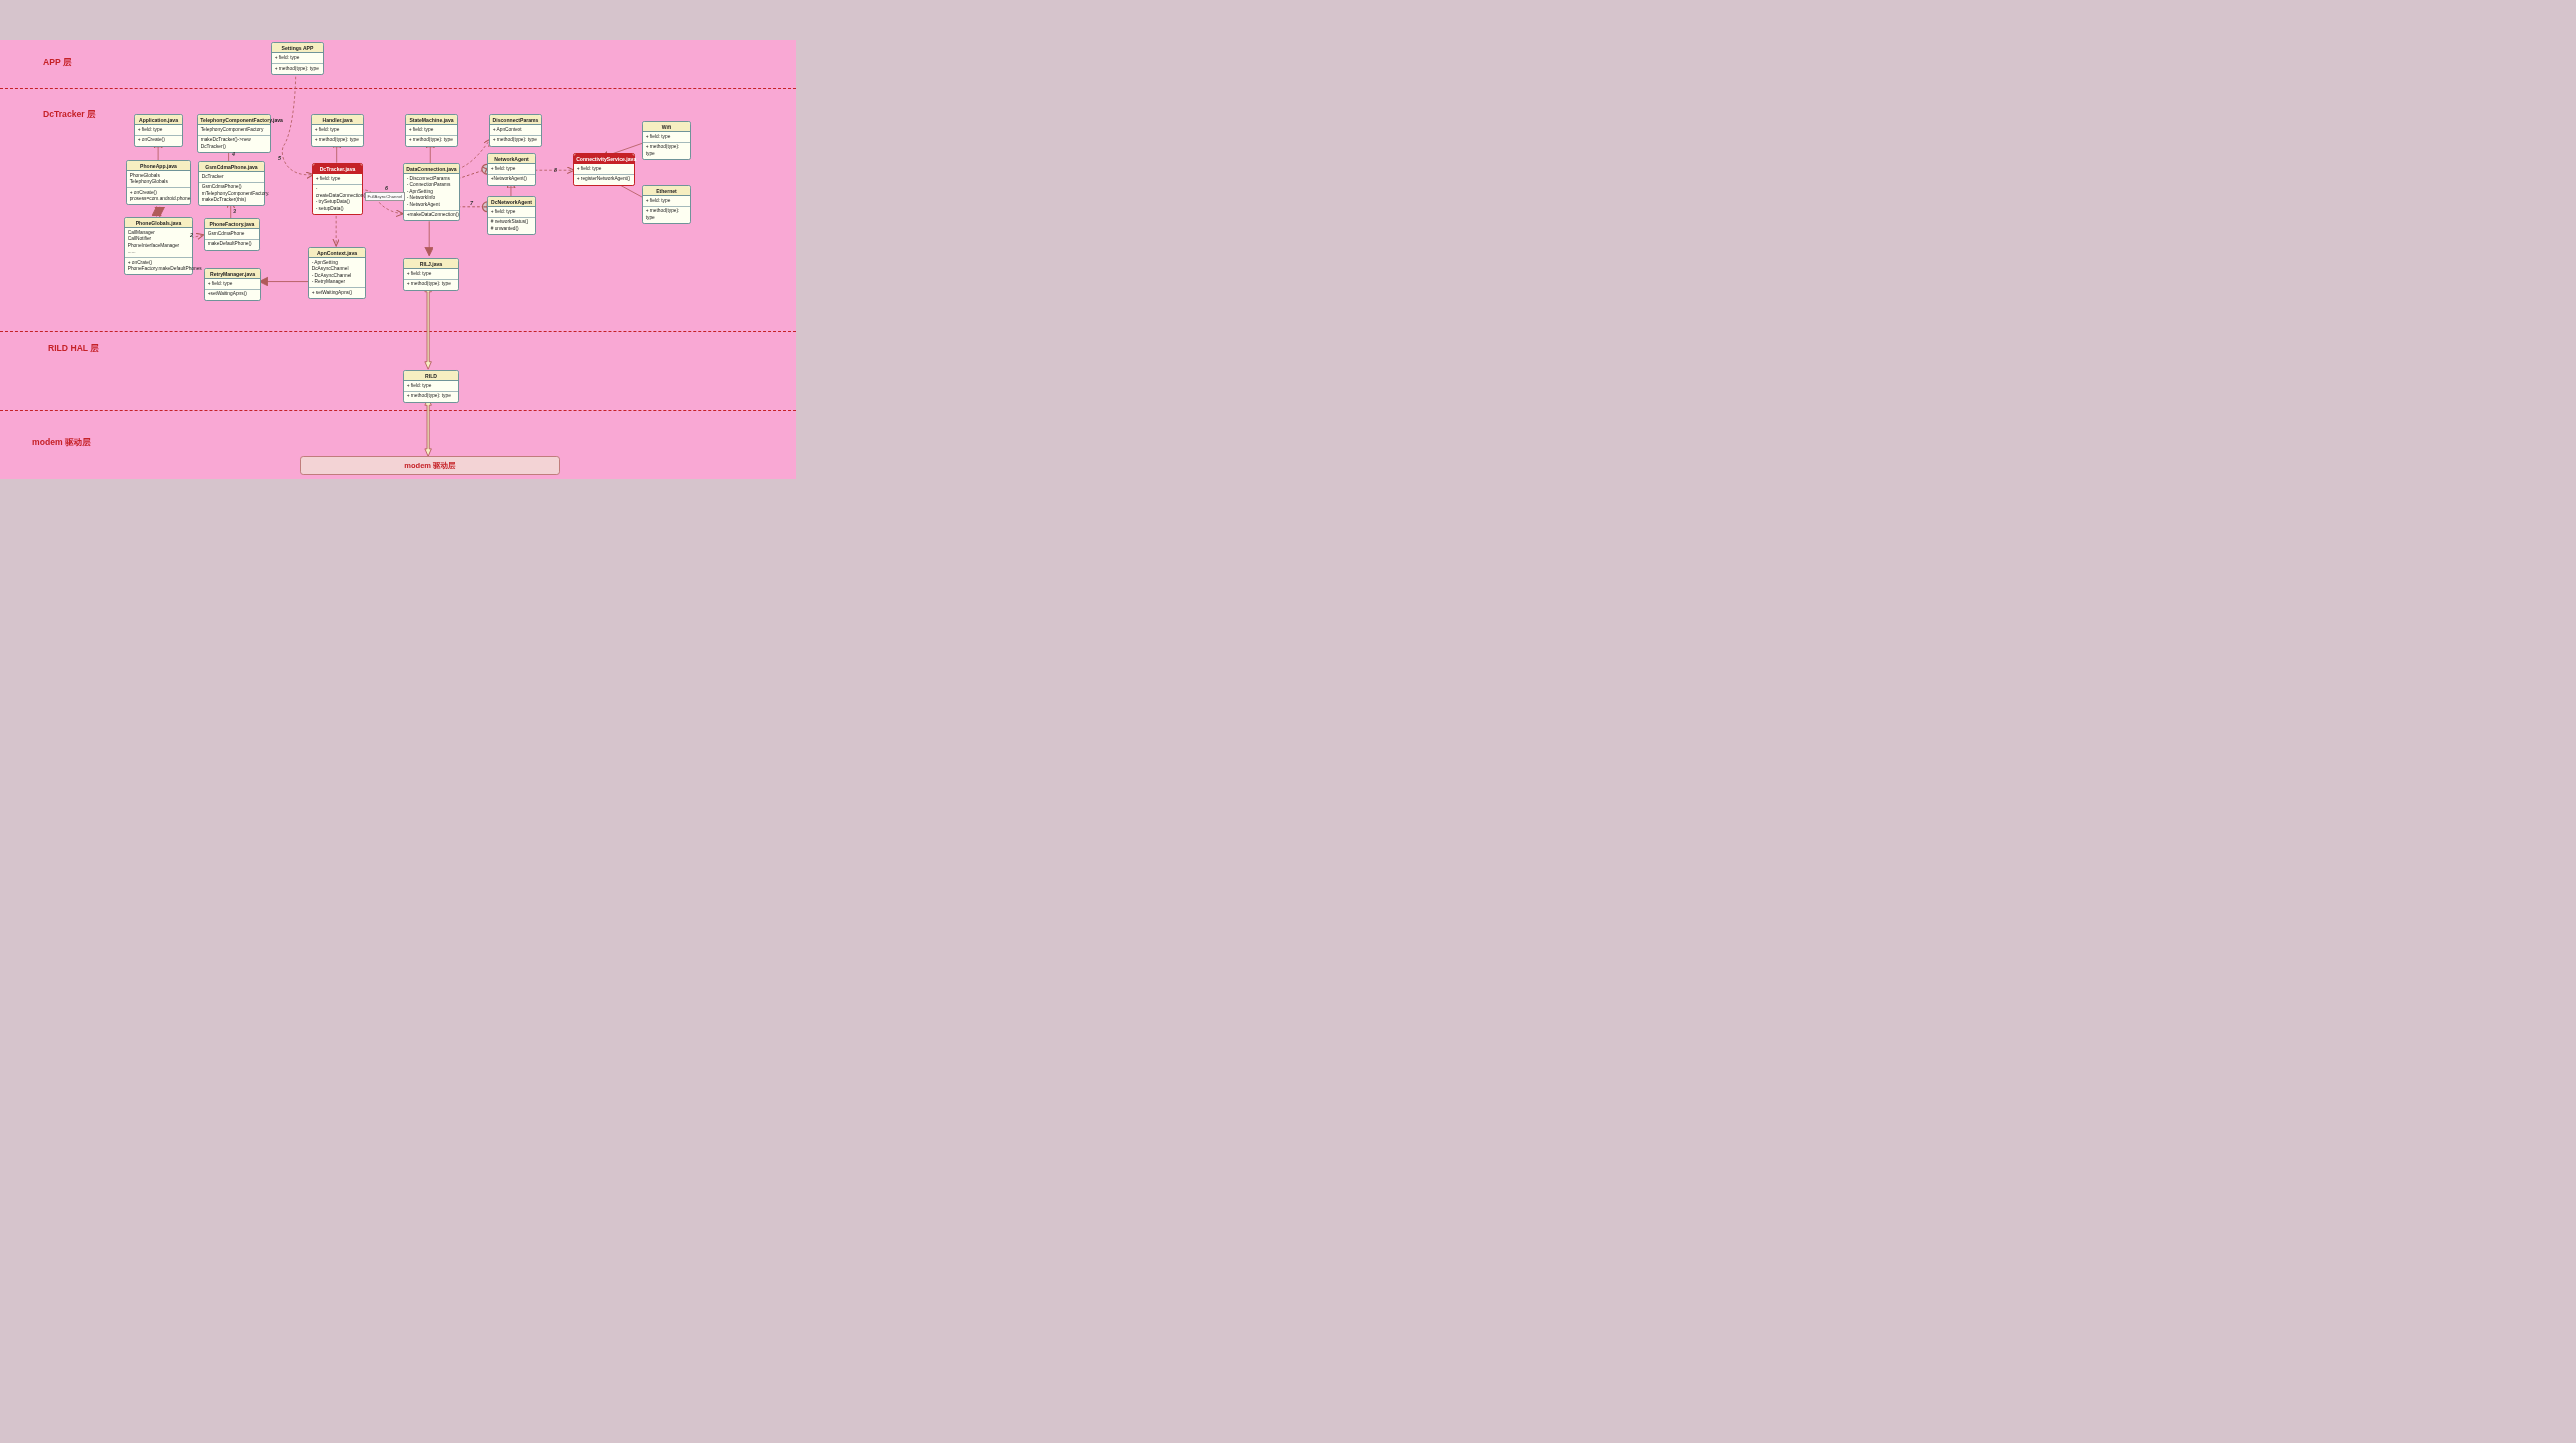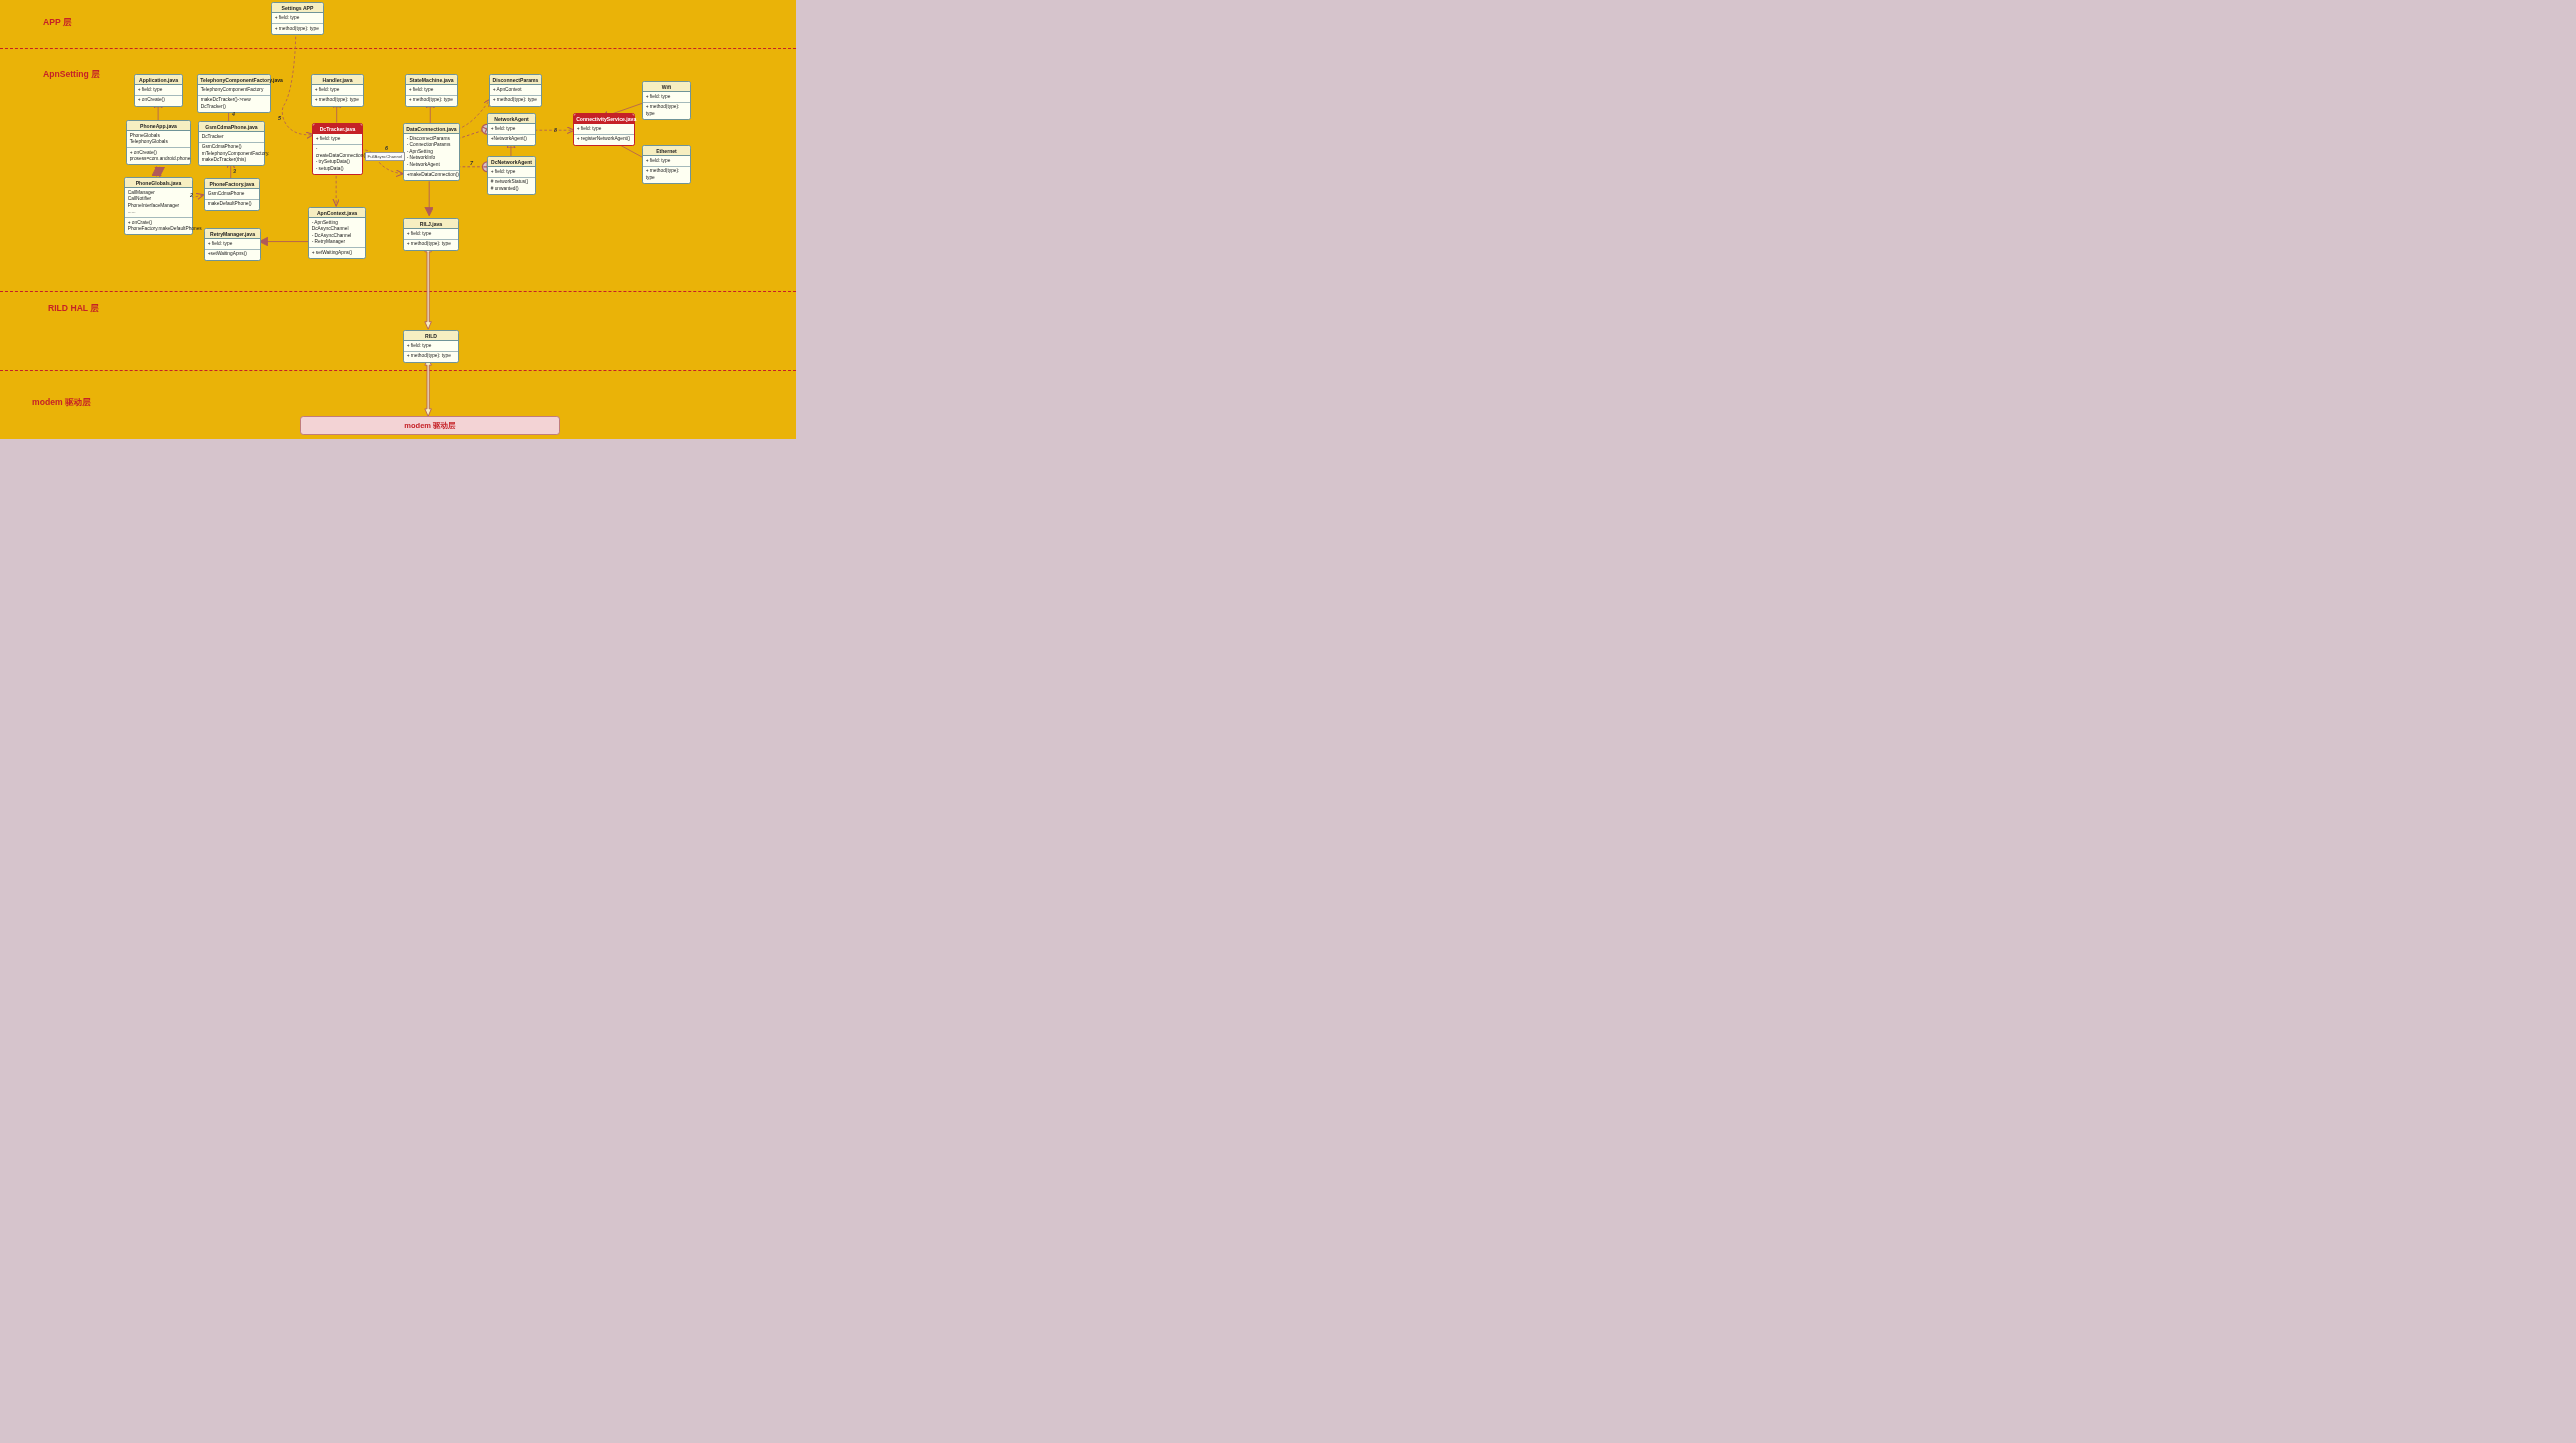--- a/index.html
+++ b/index.html
@@ -1,36 +1,36 @@
 <!DOCTYPE html>
 <html style="font-size:8.6px"><head>
 <meta charset="utf-8">
 <style>
   html,body{margin:0;padding:0;background:#d6c4cc;font-family:Arial,Helvetica,sans-serif;}
-  .stage{position:relative;width:796px;height:439px;background:#eab308;overflow:hidden;}
+  .stage{position:relative;width:796px;height:439px;background:#f9a8d4;overflow:hidden;margin-top:40px;}
   .layer-label{position:absolute;font-weight:bold;color:#c52127;font-size:8.6px;}
   .hr-dash{position:absolute;left:0;width:100%;height:0;border-top:1.1px dashed #c52127;}
   .box{position:absolute;border:0.5px solid #6f9499;border-radius:2.2px;background:#fefff2;font-size:4.8px;color:#222;}
   .box .title{background:#f6eec1;border-bottom:0.5px solid #6f9499;border-radius:2.2px 2.2px 0 0;padding:1.6px 2.2px;text-align:center;font-weight:bold;font-size:5.1px;}
   .box .sect{border-bottom:0.5px solid #a4b9bb;padding:1.6px 2.7px;line-height:1.35;}
   .box .sect:last-child{border-bottom:none;}
   .box.red{border-color:#c52127;}
   .box.red .title{background:#c52127;color:#fff;border-bottom:0.5px solid #c52127;}
   .pinkbox{position:absolute;border:0.5px solid #c07c7c;border-radius:3.2px;background:#f3d3d5;display:flex;align-items:center;justify-content:center;font-weight:bold;color:#c52127;font-size:7.5px;}
   .num-label{position:absolute;font-size:5.4px;font-style:italic;font-weight:bold;color:#333;}
   .ann{position:absolute;border:0.5px solid #999;background:#fafafa;padding:1.1px 1.6px;font-size:4.3px;color:#444;}
   svg.edges{position:absolute;left:0;top:0;width:796px;height:439px;pointer-events:none;}
 </style>
 </head>
 <body>
 
 <div class="stage">
 
   <div class="layer-label" style="left:43px;top:17px;">APP 层</div>
-  <div class="layer-label" style="left:43px;top:69px;">ApnSetting 层</div>
+  <div class="layer-label" style="left:43px;top:69px;">DcTracker 层</div>
   <div class="layer-label" style="left:48px;top:303px;">RILD HAL 层</div>
   <div class="layer-label" style="left:32px;top:397px;">modem 驱动层</div>
 
   <div class="hr-dash" style="top:48px;"></div>
   <div class="hr-dash" style="top:291px;"></div>
   <div class="hr-dash" style="top:370px;"></div>
 
   <svg class="edges" viewBox="0 0 1480 816" width="796" height="439">
     <defs>
       <marker id="tri" markerWidth="12" markerHeight="12" refX="10" refY="5" orient="auto">

